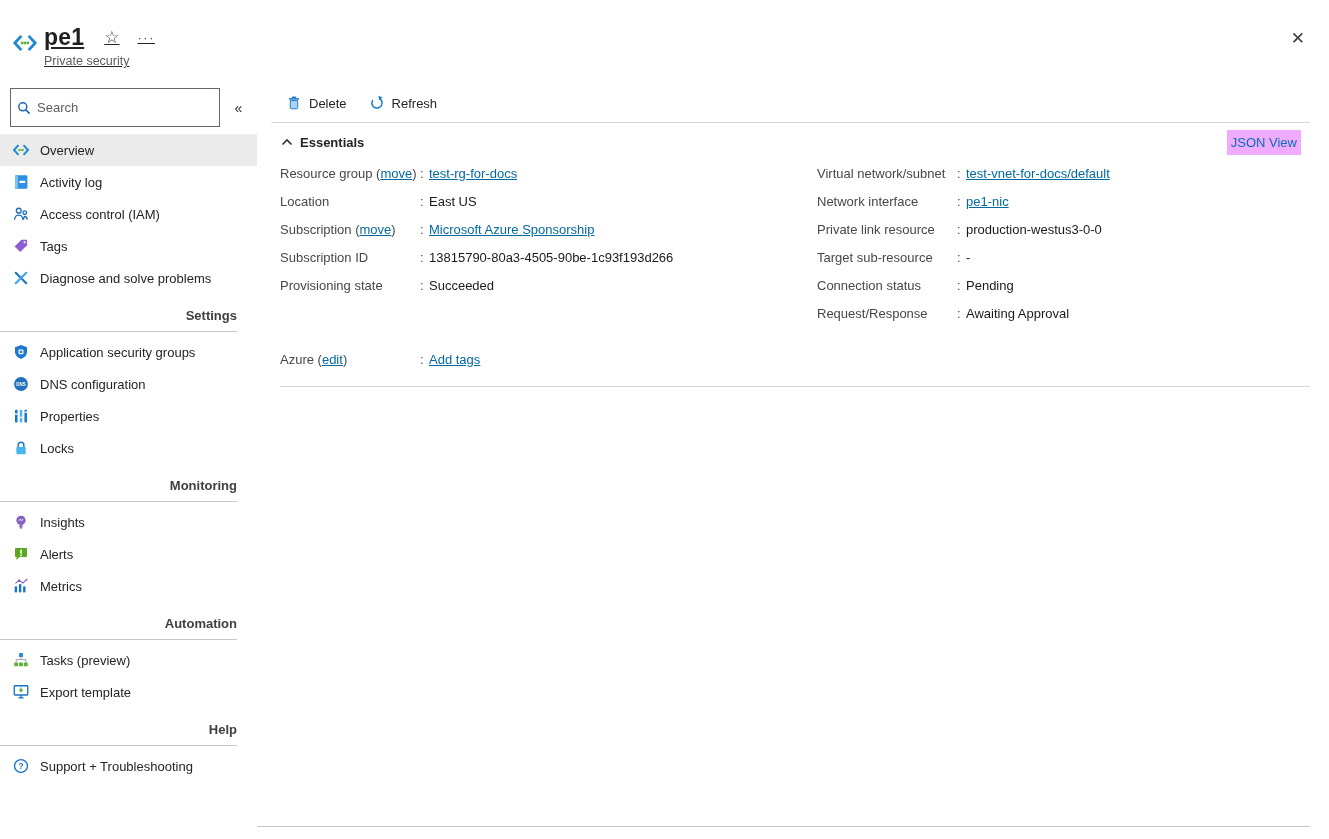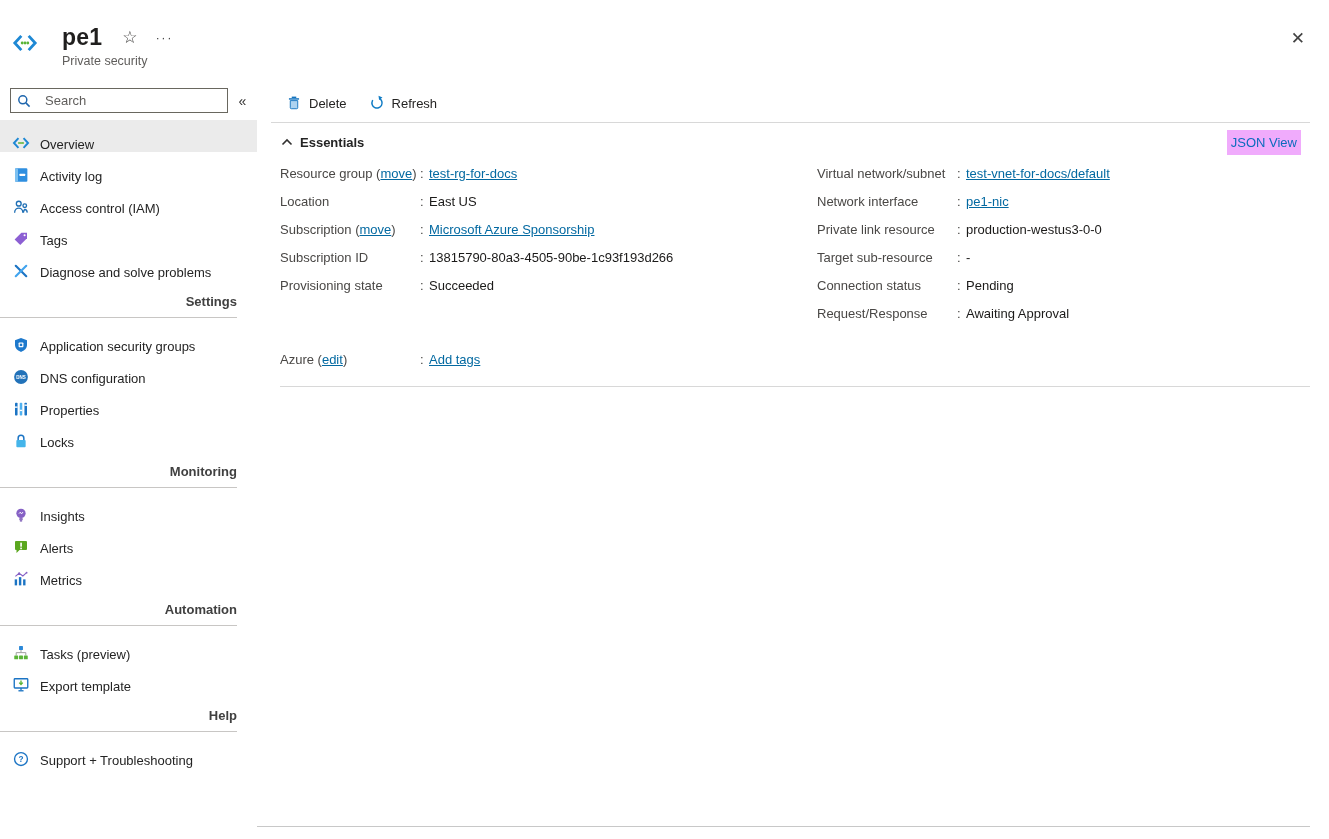--- a/index.html
+++ b/index.html
@@ -9,43 +9,43 @@
     background: #ffffff;
     color: #242424;
     overflow: hidden;
     position: relative;
   }
   .page { width:1329px; height:839px; display:flex; flex-direction:column; }
 
   
   header { height:82px; position:relative; padding:24px 0 0 12px; display:flex; align-items:flex-start; }
   .res-icon { width:26px; height:26px; margin-top:6px; }
-  .title-wrap { margin-left:24px; }
+  .title-wrap { margin-left:6px;text-decoration:underline; }
   .title-row { display:flex; align-items:center; }
   .title-row h1 { font-size:23px; font-weight:bold; color:#201f1e; letter-spacing:0.2px; }
   .star { font-size:17px; color:#3b3a39; margin-left:20px; cursor:pointer; line-height:1; }
   .more { font-size:13px; color:#4a4a4a; margin-left:18px; letter-spacing:1.5px; cursor:pointer; line-height:1; }
   .subtitle { font-size:12.5px; color:#5f5d5b; margin-top:3px; }
   .close-btn { position:absolute; top:30px; right:24px; background:none; border:none;
     font-size:17px; color:#424242; cursor:pointer; font-family:inherit; line-height:1; }
 
   
   .main-row { flex:1; display:flex; min-height:0; }
 
   
   .sidebar { width:257px; flex:0 0 257px; padding-top:6px; }
   .search-row { display:flex; align-items:center; padding-left:10px; }
-  .search-box { flex:0 0 210px; height:25px; border:1px solid #69675f; display:flex; align-items:center; padding:0 6px; background:#fff;gap:8px; }
+  .search-box { flex:0 0 210px; height:39px; border:1px solid #69675f; display:flex; align-items:center; padding:0 6px; background:#fff; }
   .search-box svg { flex:0 0 auto; }
   .search-input { border:none; outline:none; flex:1; min-width:0; margin-left:6px; font-size:13px; font-family:inherit; color:#242424; background:transparent; }
   .search-input::placeholder { color:#605e5c; }
   .collapse-btn { flex:1; background:none; border:none; font-size:14px; color:#323130; cursor:pointer; text-align:center; font-family:inherit; }
 
   .menu { margin-top:7px; }
-  .side-item { height:32px; display:flex; align-items:flex-end; padding-left:12px; font-size:13px; color:#242424; cursor:pointer; }
+  .side-item { height:32px; display:flex; align-items:center; padding-left:12px; font-size:13px; color:#242424; cursor:pointer; }
   .side-item.selected { background:#ebebeb; }
   .side-item .ico { width:18px; height:18px; flex:0 0 18px; display:flex; align-items:center; justify-content:center; }
   .side-item .lbl { margin-left:10px; white-space:nowrap; }
   .side-section-title { margin:14px 20px 4px 0; padding:0 0 8px 12px; font-size:13px; font-weight:bold; color:#404040;
     border-bottom:1px solid #c8c6c4;text-align:right; }
 
   
   .content { flex:1; position:relative; min-width:0; }
   .toolbar { display:flex; align-items:center; margin:9px 0 0 29px; height:24px; gap:22px; }
   .tool-btn { display:flex; align-items:center; gap:7px; background:none; border:none; cursor:pointer;

